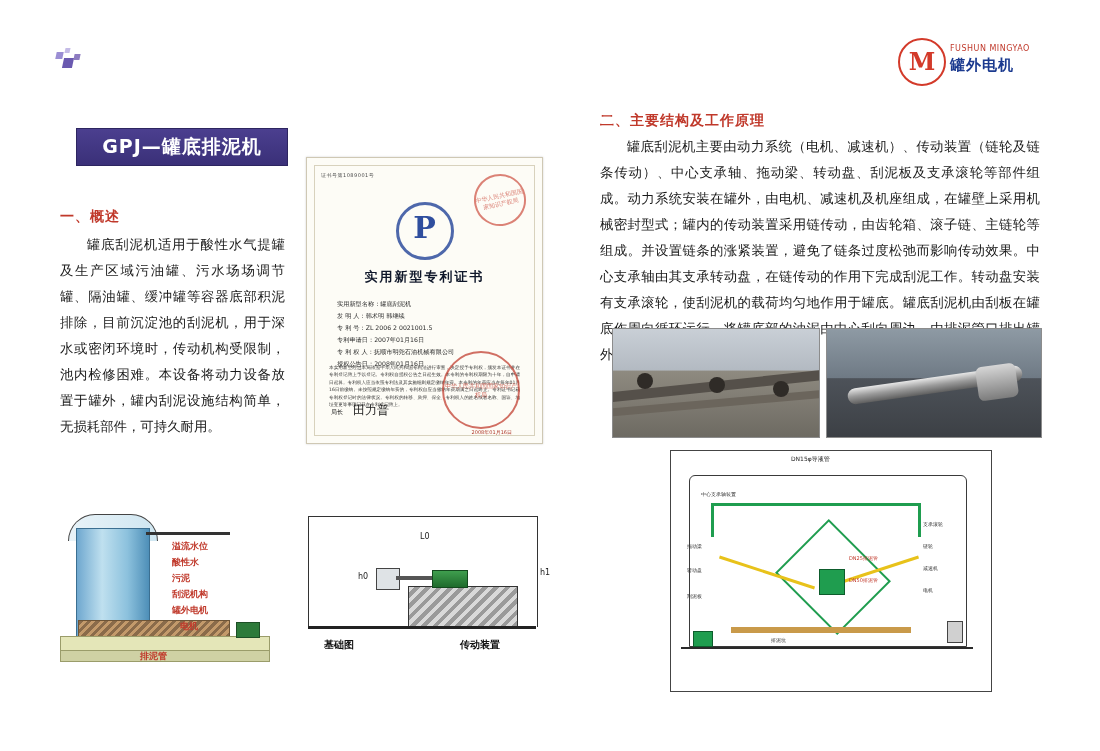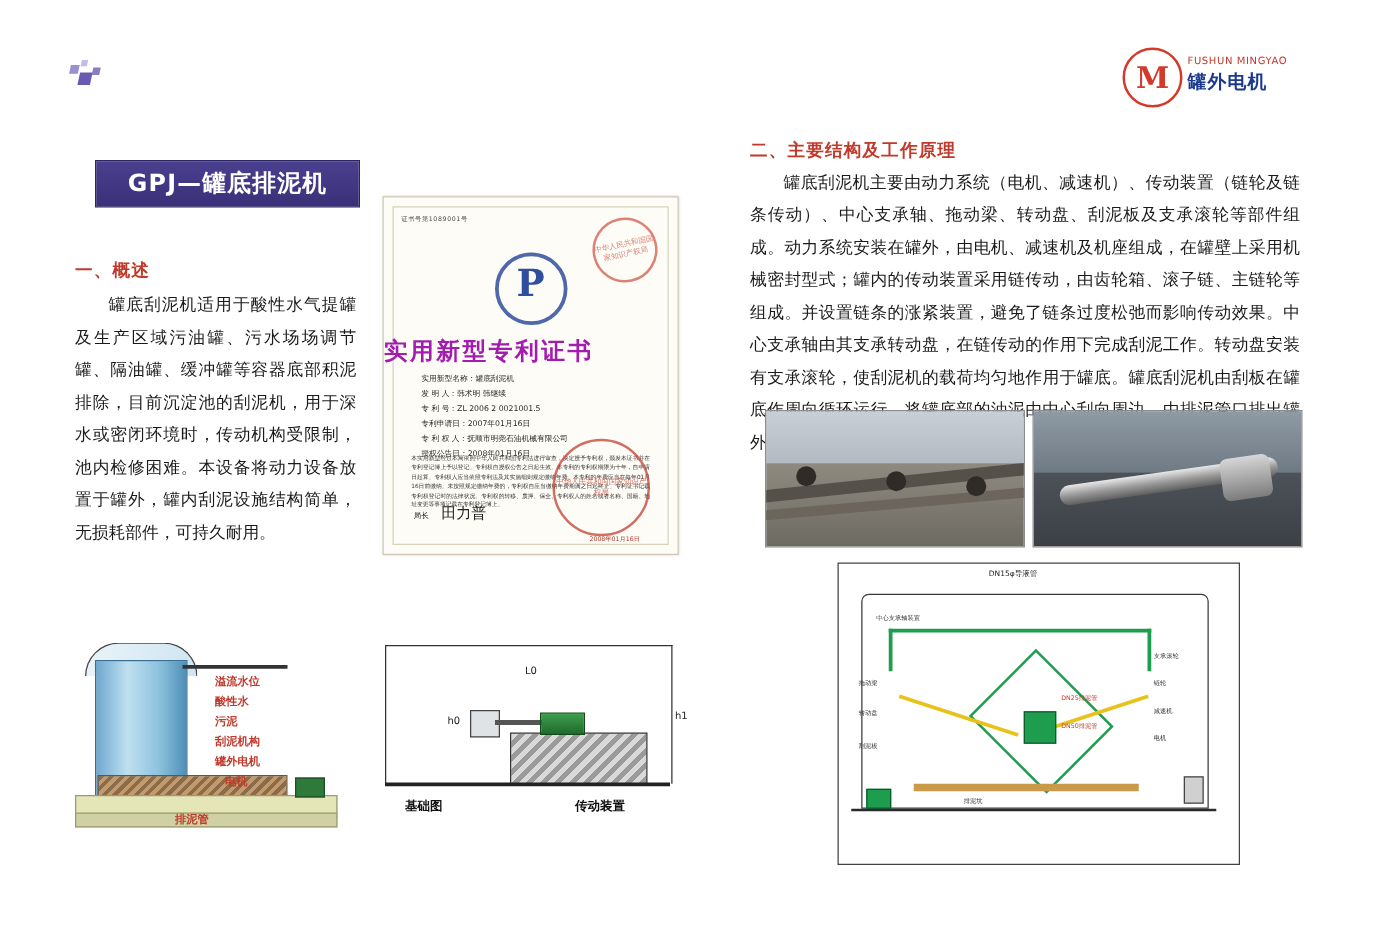--- a/index.html
+++ b/index.html
@@ -126,22 +126,22 @@
     width:58px;height:58px;
   }
   .cert-emblem .ring{
     position:absolute;inset:0;border:3px solid #2f4e9e;border-radius:50%;opacity:.85;
   }
   .cert-emblem .p{
     position:absolute;left:50%;top:8px;transform:translateX(-50%);
     color:#2f4e9e;font-size:30px;font-weight:bold;font-family:"DejaVu Serif",serif;
   }
   .cert-title{
-    position:absolute;left:0;right:0;top:110px;
-    font-size:19px;font-weight:bold;color:#a21caf;letter-spacing:2px;
+    position:absolute;left:0;right:0;top:110px;text-align:center;
+    font-size:13px;font-weight:bold;color:#0f172a;letter-spacing:2px;
     font-family:"DejaVu Serif","Liberation Serif",serif;
   }
   .cert-fields{
     position:absolute;left:30px;top:140px;right:30px;
     font-size:6.2px;color:#2a2a2a;line-height:12px;
   }
   .cert-fields div{white-space:nowrap;overflow:hidden;}
   .cert-para{
     position:absolute;left:22px;right:22px;top:206px;
     font-size:4.6px;color:#333;line-height:7.4px;text-align:justify;

